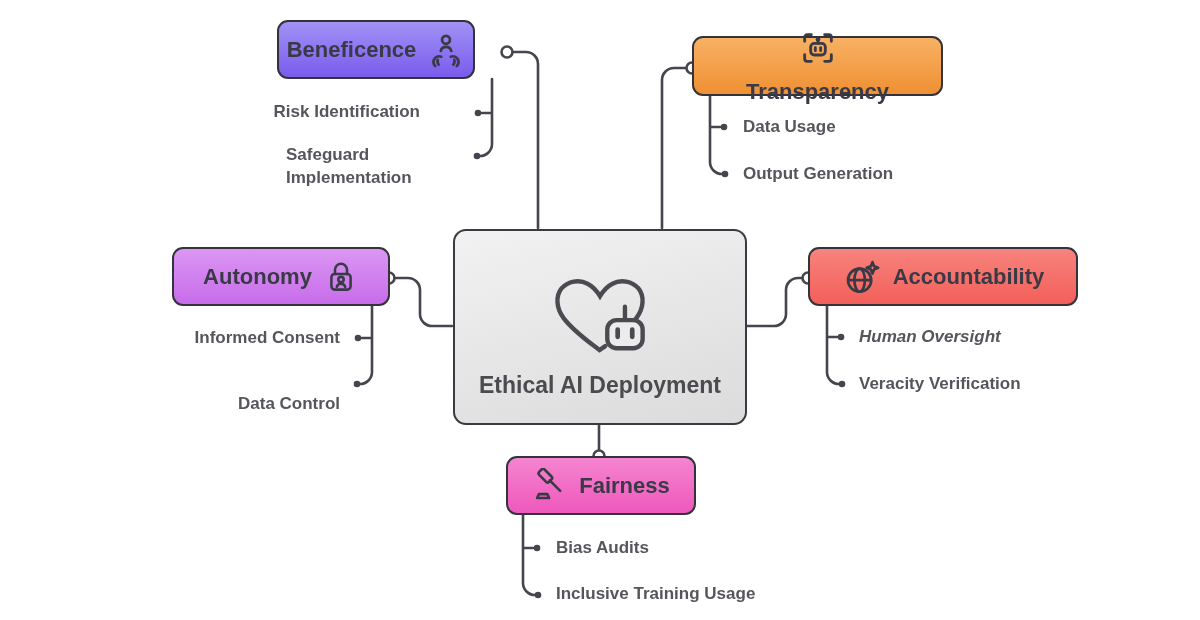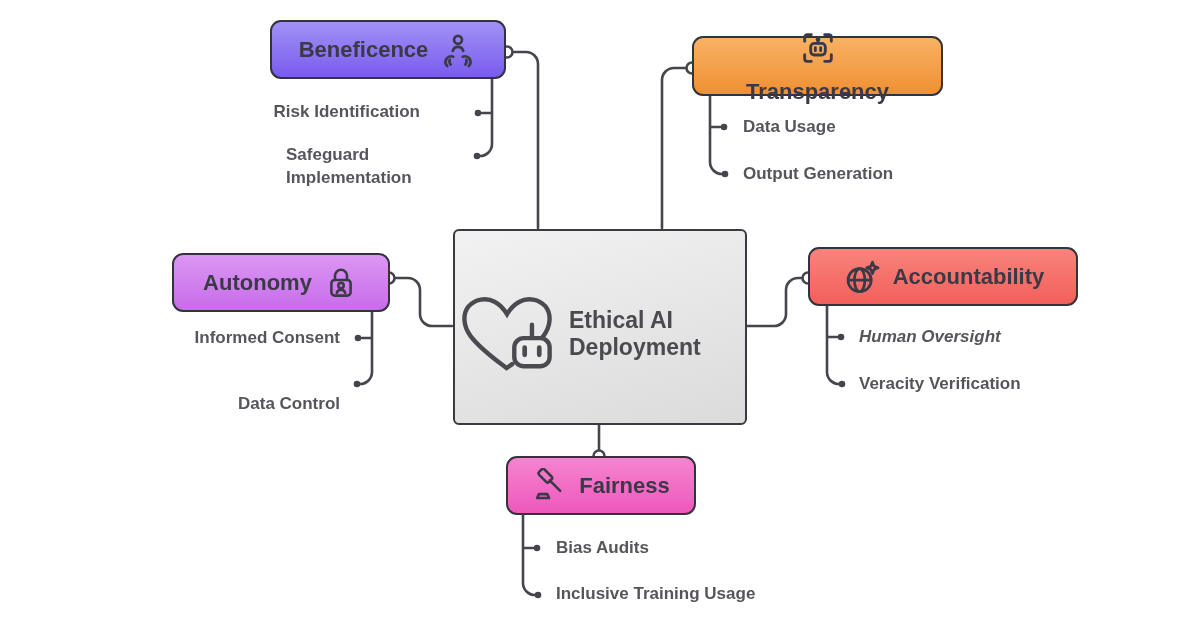--- a/index.html
+++ b/index.html
@@ -11,36 +11,36 @@
   }
   svg.wires { position:absolute; left:0; top:0; width:1200px; height:620px; }
 
   .node {
     position:absolute; display:flex; align-items:center; justify-content:center;
     border:2.6px solid #33333b; border-radius:11px;
     font-weight:bold; font-size:22px; color:#3a3a46; gap:11px;
   }
   .node .icon { flex:0 0 auto; display:block; }
 
-  .node-beneficence   { left:270px; top:20px;  width:236px; height:59px;
+  .node-beneficence   { left:277px; top:20px;  width:198px; height:59px;
     background:linear-gradient(180deg,#a192f5,#7a5bee); }
   .node-transparency  { left:692px; top:36px;  width:251px; height:60px;
     background:linear-gradient(180deg,#f8b163,#ef9033);flex-direction:column; }
-  .node-autonomy      { left:172px; top:253px; width:218px; height:59px;
+  .node-autonomy      { left:172px; top:247px; width:218px; height:59px;
     background:linear-gradient(180deg,#db96f3,#c76cea); }
   .node-accountability{ left:808px; top:247px; width:270px; height:59px;
     background:linear-gradient(180deg,#f8837d,#f35f5a); }
   .node-fairness      { left:506px; top:456px; width:190px; height:59px;
     background:linear-gradient(180deg,#f584d0,#ee58bc);text-align:center; }
 
   .node-center {
     left:453px; top:229px; width:294px; height:196px;
     background:linear-gradient(165deg,#f2f2f2,#dbdbdb);
-    border:2.6px solid #3a3a42; border-radius:6px;
-    flex-direction:row; gap:10px; padding-top:14px;
+    border:2.6px solid #3a3a42; border-radius:13px;
+    flex-direction:column; gap:10px; padding-top:14px;
     font-size:23px; color:#4a4a4f;
   }
 
   .sub {
     position:absolute; font-weight:bold; font-size:17px; color:#55565c;
     line-height:22px; white-space:nowrap;
   }
   .sub.wrap { white-space:normal; line-height:23px; }
   .sub-risk       { right:780px; top:101px; }
   .sub-safeguard  { right:744px; top:143px; width:170px; text-align:left; }

